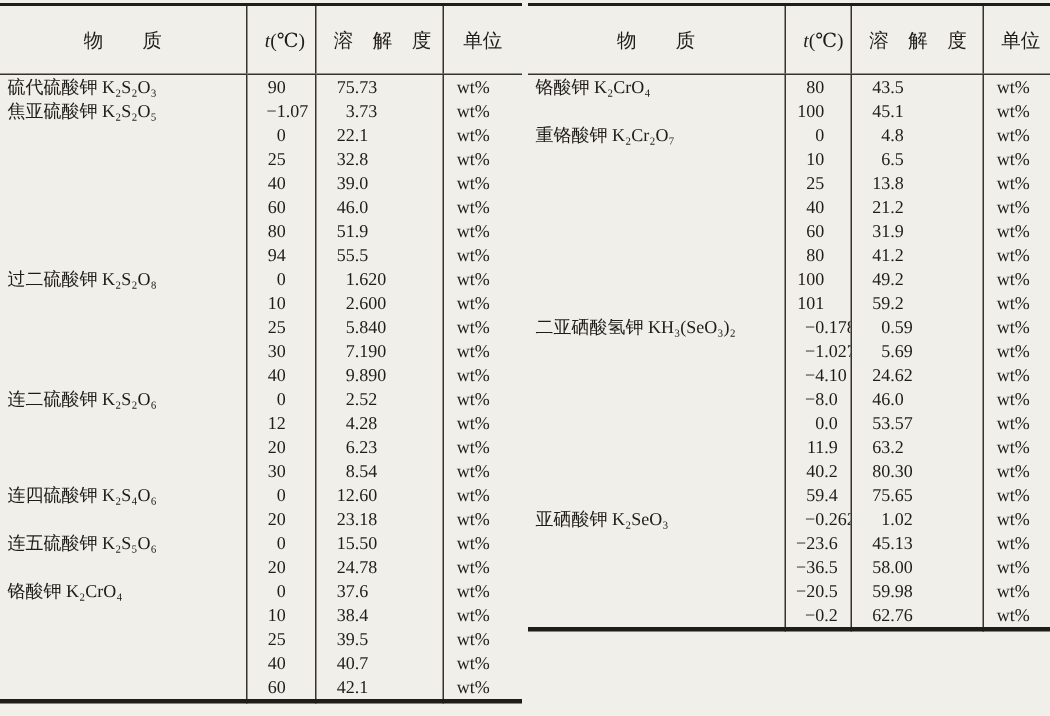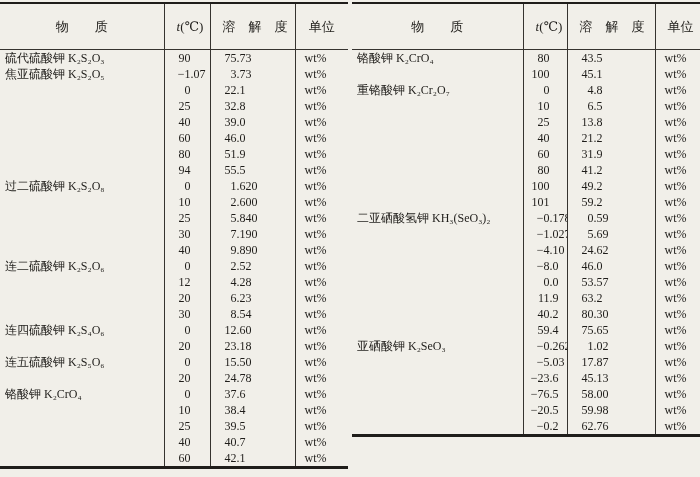--- a/index.html
+++ b/index.html
@@ -379,33 +379,27 @@
             <td class="unit">wt%</td>
           </tr>
           <tr>
             <td class="sub">亚硒酸钾 K₂SeO₃</td>
             <td class="num t"><span class="ip">−0</span><span class="fp">.262</span></td>
             <td class="num sol"><span class="ip">1</span><span class="fp">.02</span></td>
             <td class="unit">wt%</td>
           </tr>
           <tr>
             <td class="sub"></td>
-            <td class="num t"><span class="ip">−5</span><span class="fp">.03</span></td>
-            <td class="num sol"><span class="ip">17</span><span class="fp">.87</span></td>
-            <td class="unit">wt%</td>
-          </tr>
-          <tr>
-            <td class="sub"></td>
             <td class="num t"><span class="ip">−23</span><span class="fp">.6</span></td>
             <td class="num sol"><span class="ip">45</span><span class="fp">.13</span></td>
             <td class="unit">wt%</td>
           </tr>
           <tr>
             <td class="sub"></td>
-            <td class="num t"><span class="ip">−76</span><span class="fp">.5</span></td>
+            <td class="num t"><span class="ip">−36</span><span class="fp">.5</span></td>
             <td class="num sol"><span class="ip">58</span><span class="fp">.00</span></td>
             <td class="unit">wt%</td>
           </tr>
           <tr>
             <td class="sub"></td>
             <td class="num t"><span class="ip">−20</span><span class="fp">.5</span></td>
             <td class="num sol"><span class="ip">59</span><span class="fp">.98</span></td>
             <td class="unit">wt%</td>
           </tr>
           <tr>

